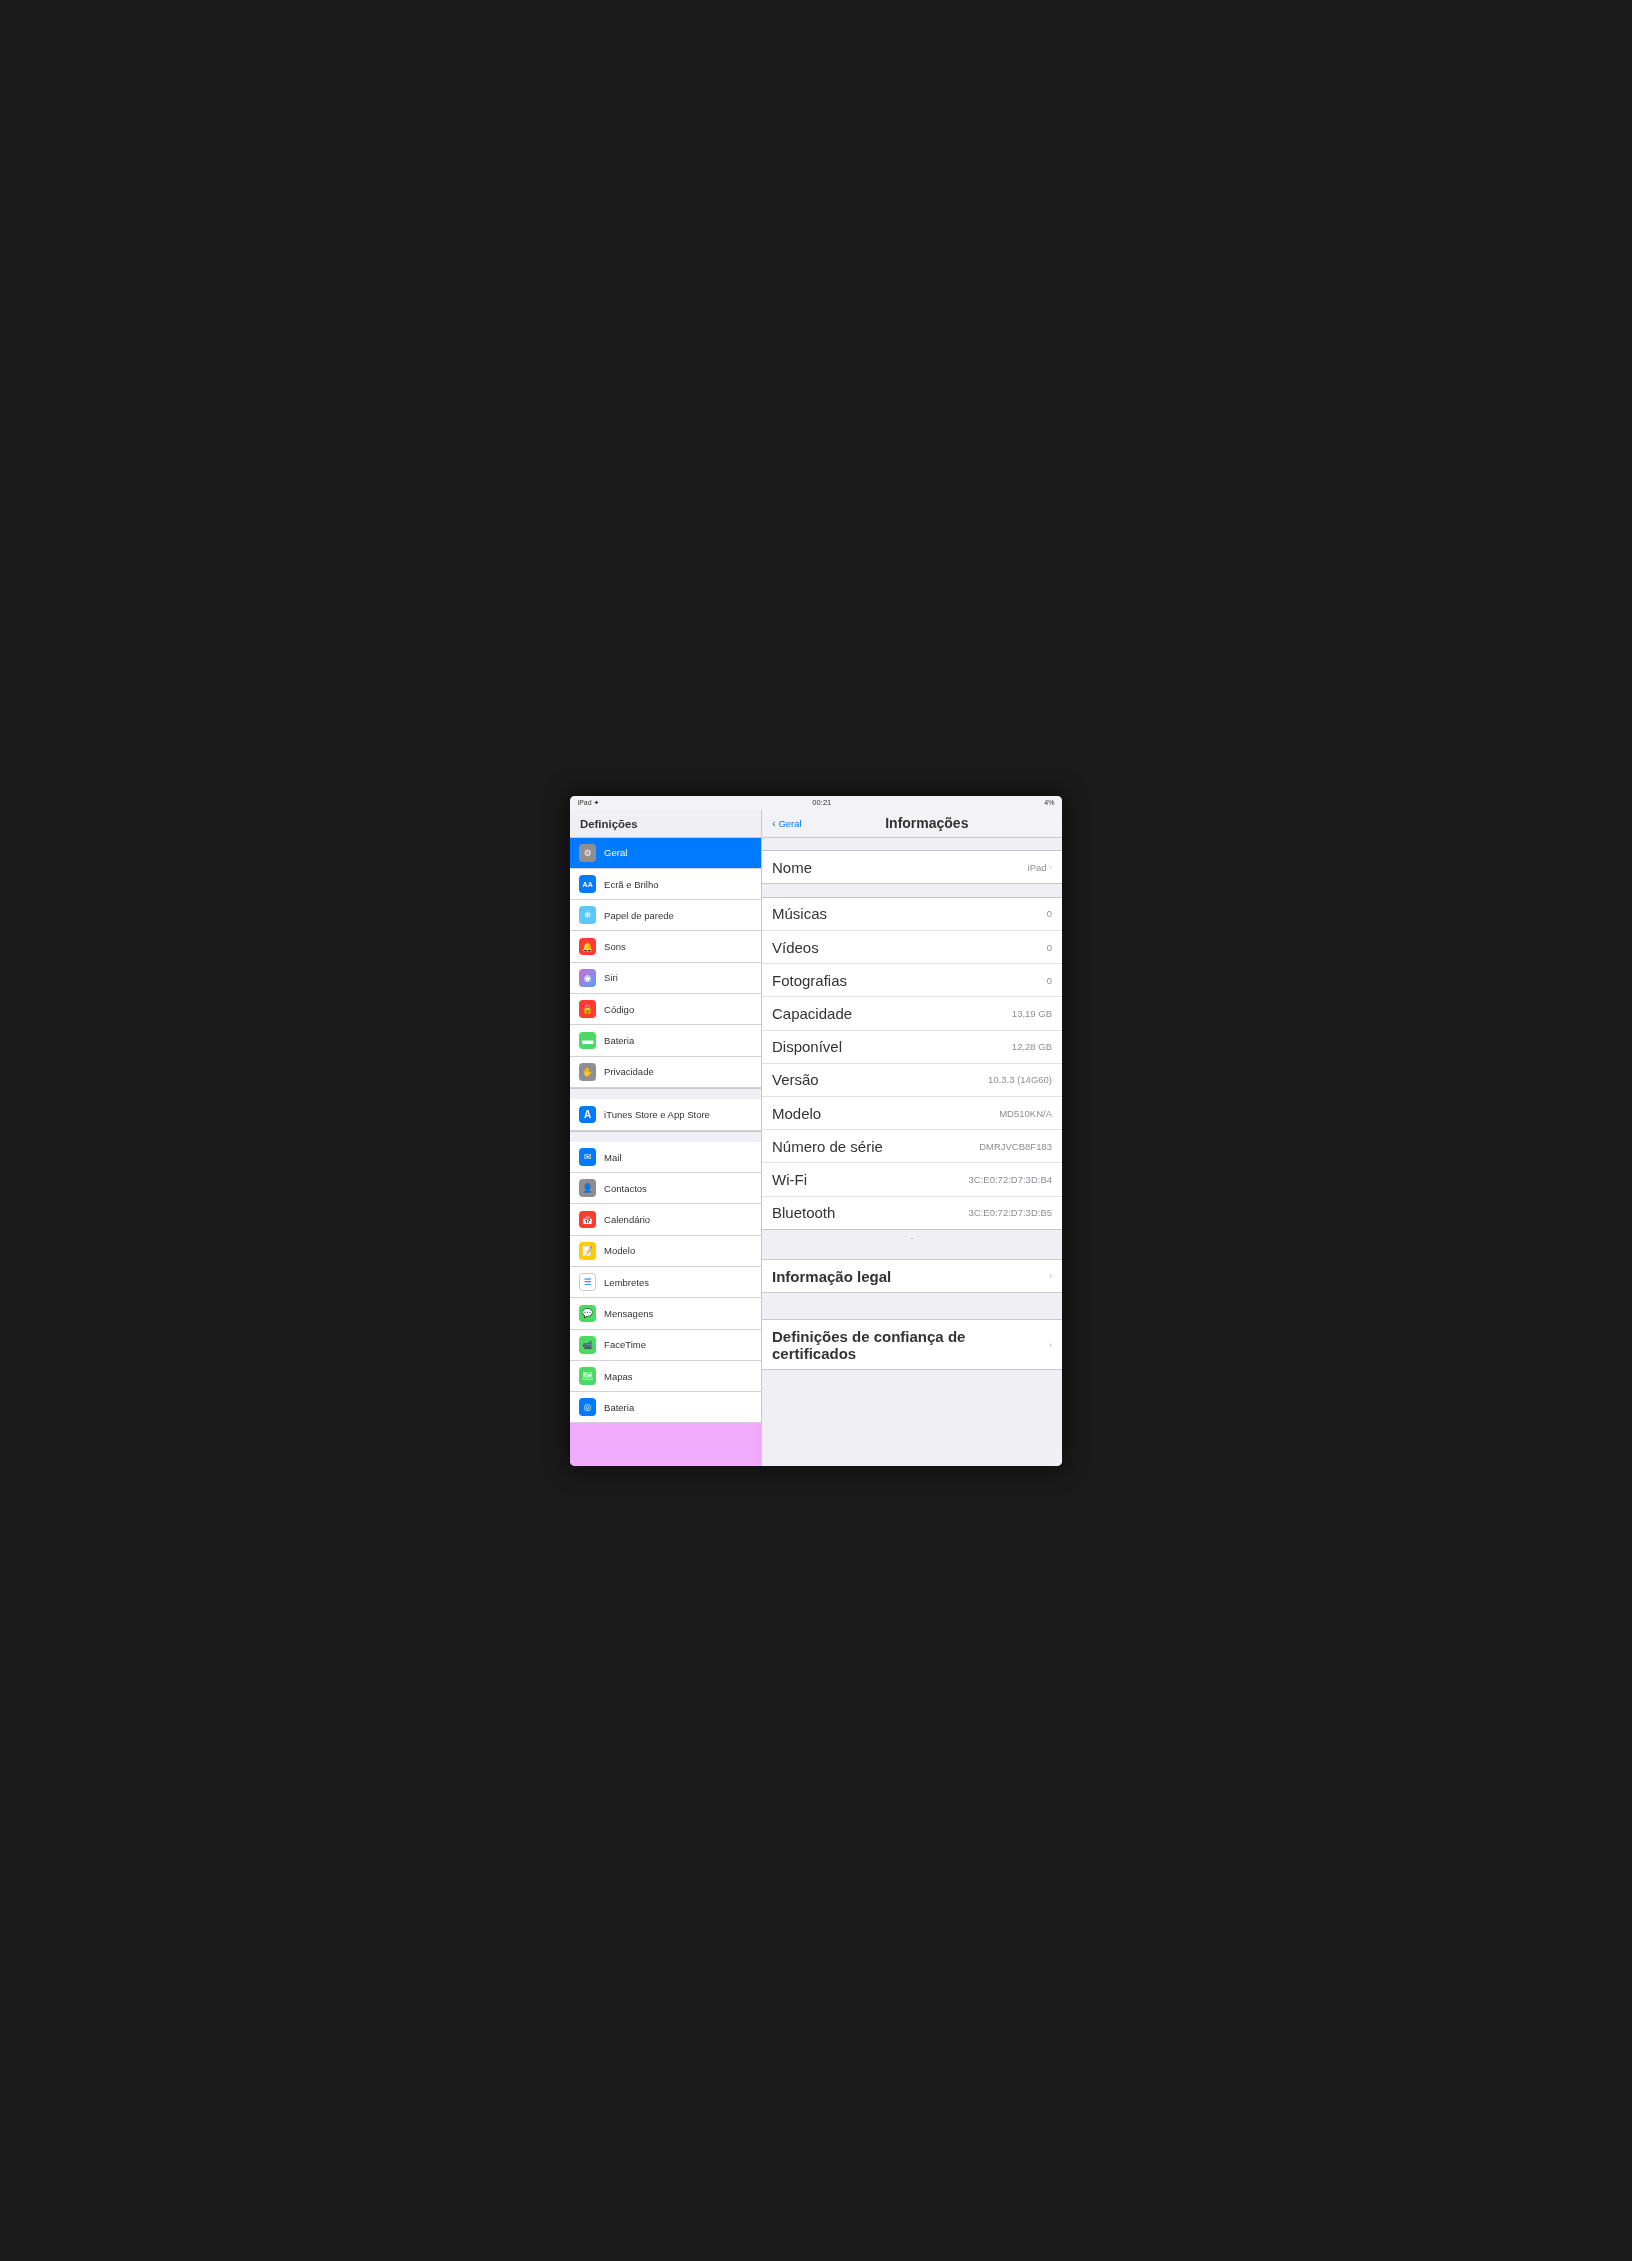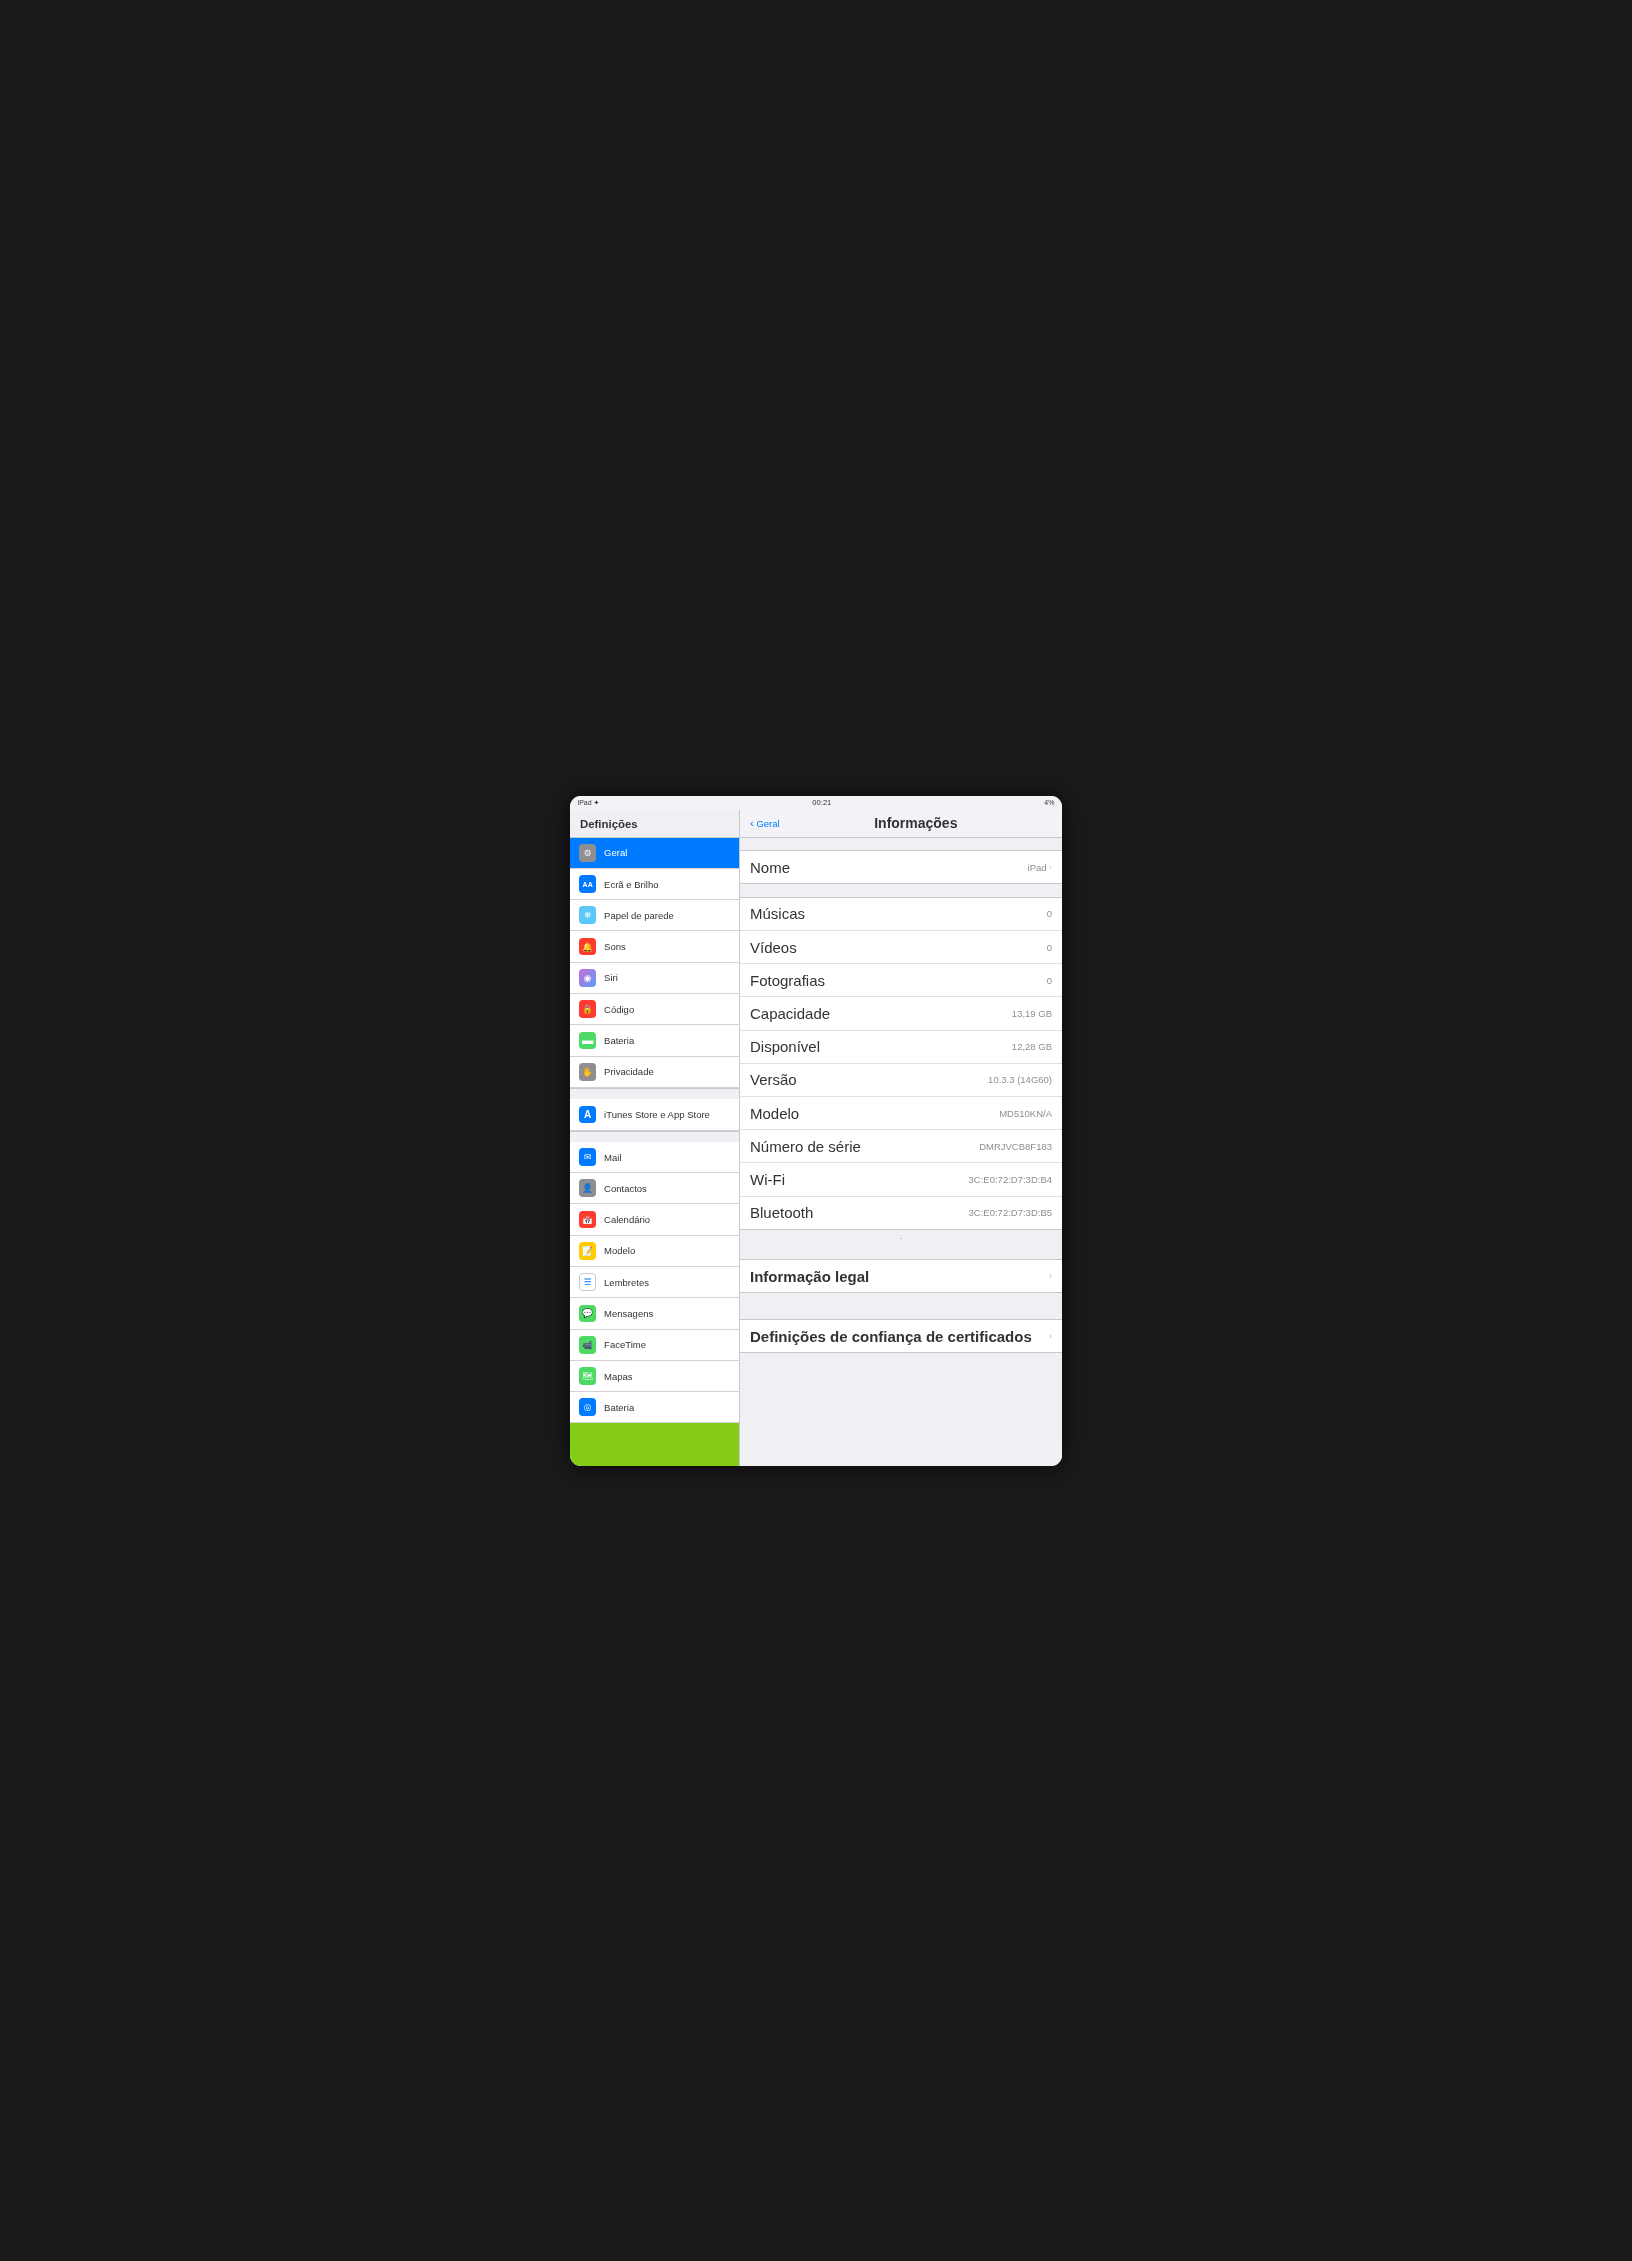--- a/index.html
+++ b/index.html
@@ -7,21 +7,21 @@
       background: #1a1a1a;
       display: flex;
       justify-content: center;
       align-items: center;
       min-height: 100vh;
       font-family: -apple-system, 'Helvetica Neue', Arial, sans-serif;
     }
     .ipad-frame {
       width: 492px;
       background: #fff;
-      border-radius: 11px;
+      border-radius: 5px;
       overflow: hidden;
       box-shadow: 0 0 25px rgba(0,0,0,0.7);
     }
     
     .status-bar {
       display: flex;
       justify-content: space-between;
       align-items: center;
       padding: 2.5px 7.6px;
       background: #f2f2f7;
@@ -32,22 +32,22 @@
     .status-left { display: flex; align-items: center; gap: 2.5px; }
     .status-center { font-size: 7.6px; font-weight: 500; }
     .status-right { display: flex; align-items: center; gap: 2.5px; font-size: 7px; }
     
     .main-container {
       display: flex;
       height: 656px;
     }
     
     .sidebar {
-      width: 170px;
-      background: #84cc16;
+      width: 192px;
+      background: #f0abfc;
       border-right: 0.6px solid #c8c8cc;
       overflow-y: auto;
       flex-shrink: 0;
     }
     .sidebar-header {
       padding: 8.8px 10px 6.3px;
       font-size: 11.4px;
       font-weight: 600;
       color: #333;
       background: #efeff4;

